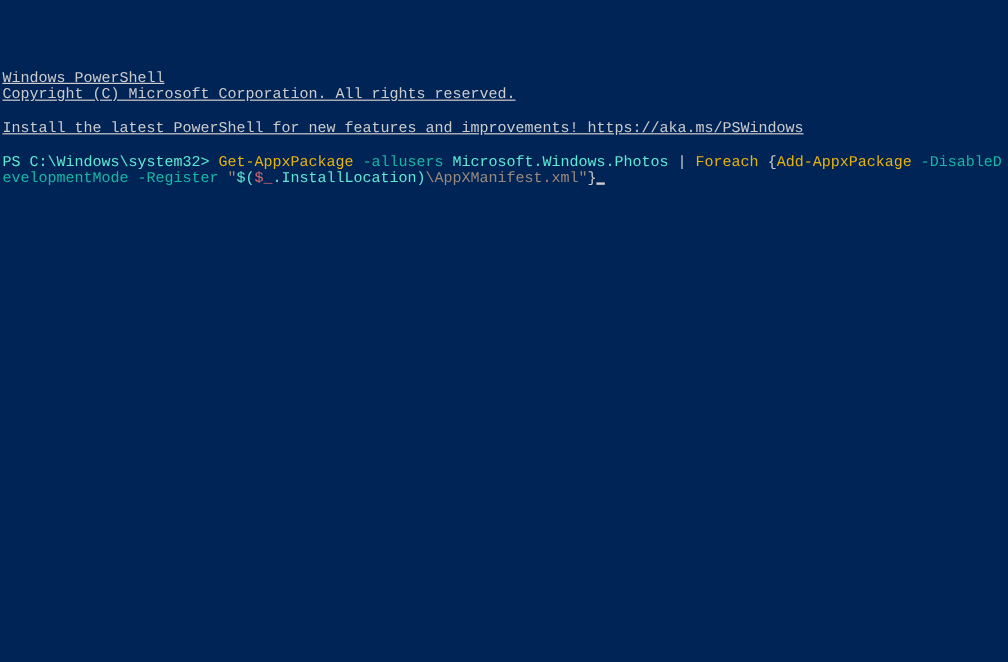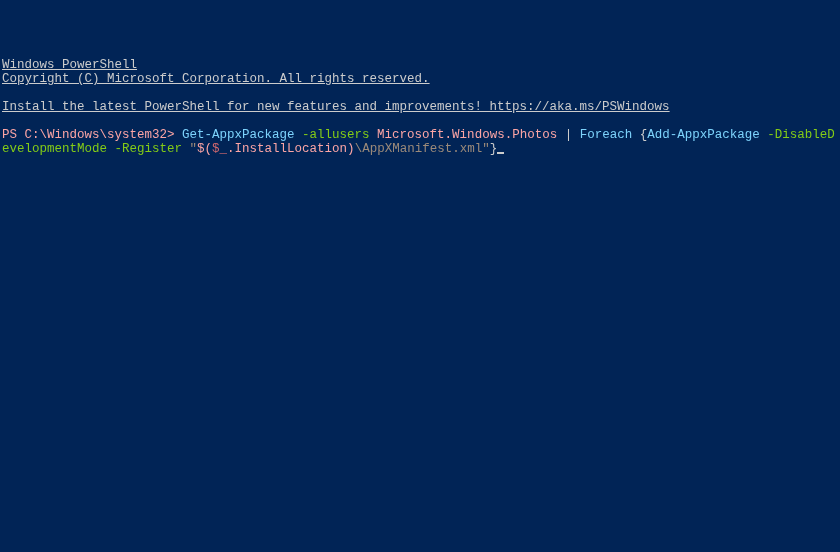--- a/index.html
+++ b/index.html
@@ -20,23 +20,23 @@
       white-space: pre-wrap;
       word-break: break-all;
     }
     .line {
       display: block;
       text-decoration: underline;
     }
     .blank {
       height: 14px;
     }
-    .white { color: #fca5a5; }
-    .yellow { color: #7dd3fc; }
-    .gray { color: #84cc16; }
+    .white { color: #5eead4; }
+    .yellow { color: #eab308; }
+    .gray { color: #14b8a6; }
     .brace { color: #cccccc; }
     .pipe { color: #cccccc; }
     .red { color: #d4696e; }
     .string { color: #9b8a7a; }
     .cursor {
       display: inline-block;
       width: 7px;
       height: 2px;
       background-color: #cccccc;
       vertical-align: baseline;

